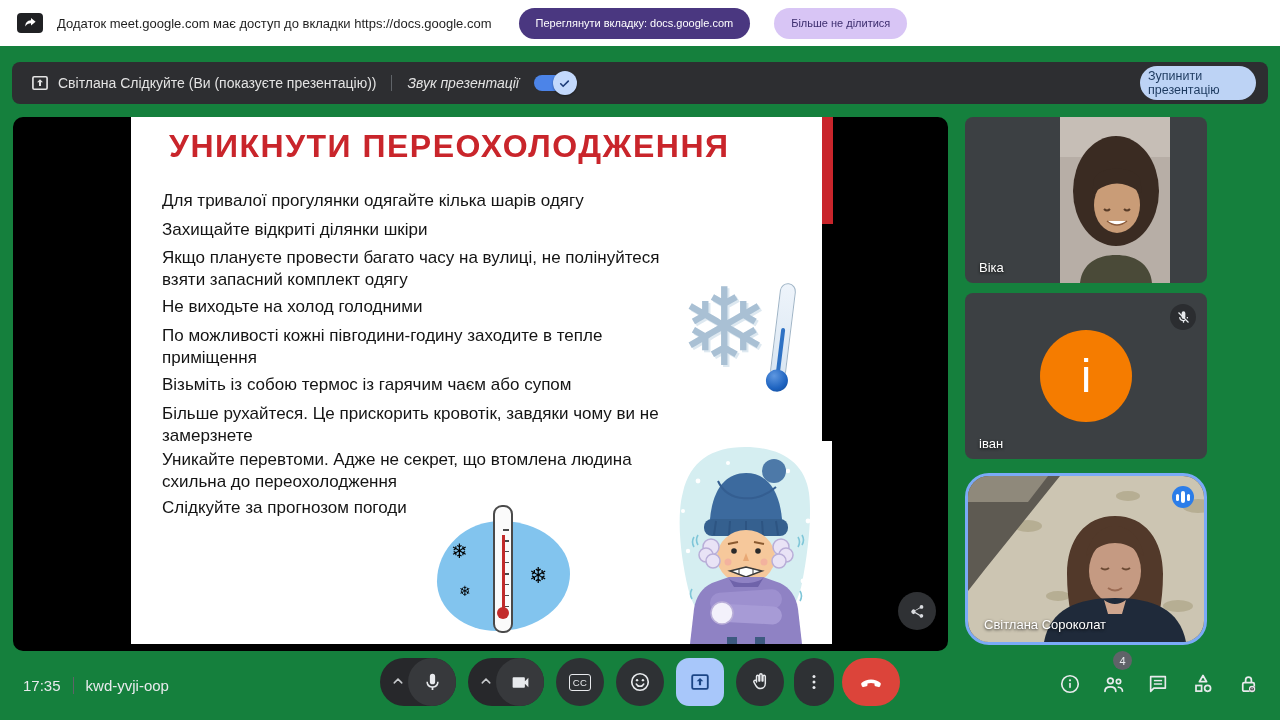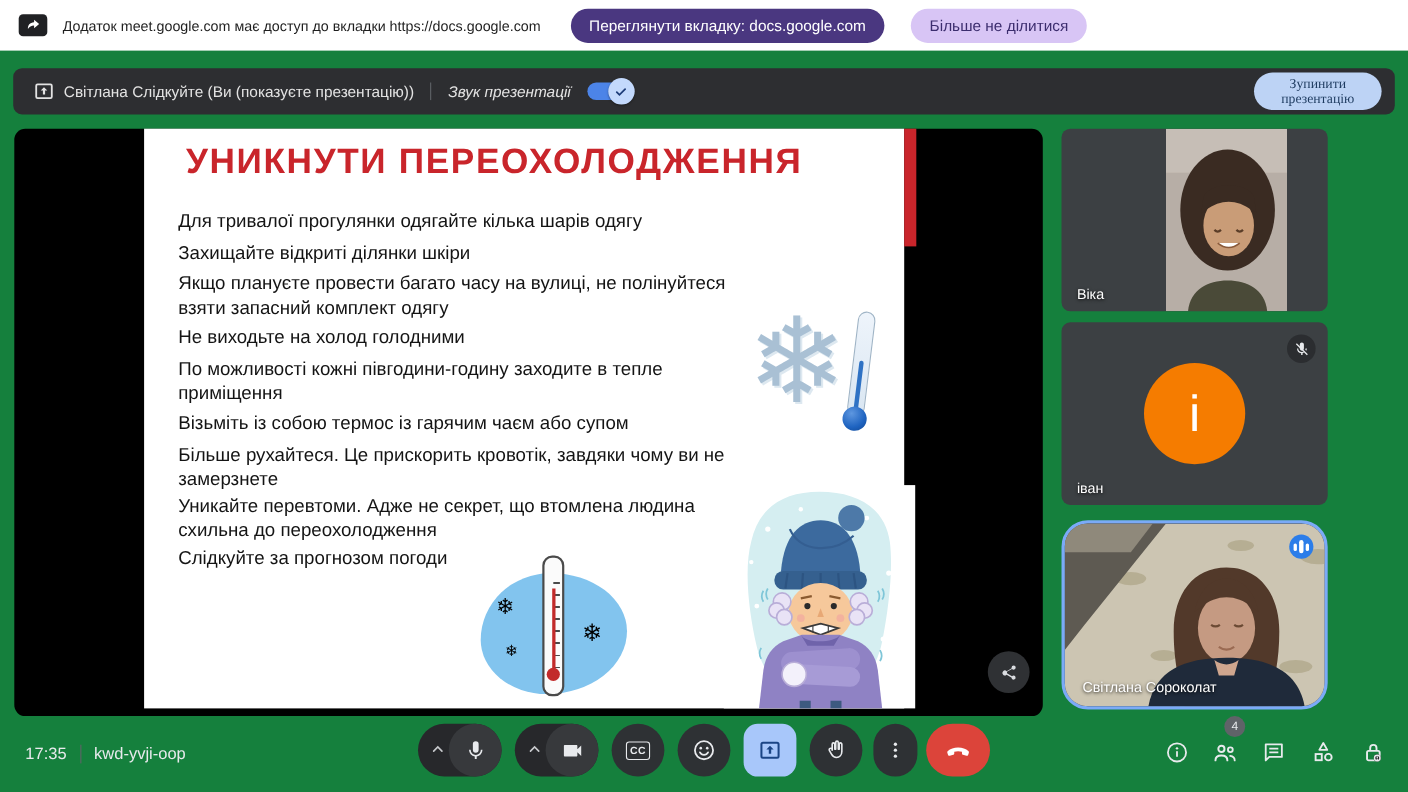--- a/index.html
+++ b/index.html
@@ -8,34 +8,34 @@
     position:relative; width:1280px; height:720px; overflow:hidden;
     background:#15803d; font-family:"Liberation Sans", sans-serif;
     -webkit-font-smoothing:antialiased;
   }
   .abs { position:absolute; }
 
   
   .notif-bar { left:0; top:0; width:1280px; height:46px; background:#ffffff; display:flex; align-items:center; padding-left:17px; }
   .notif-icon { width:26px; height:20px; background:#202124; border-radius:4px; display:flex; align-items:center; justify-content:center; }
   .notif-msg { margin-left:14px; font-size:13px; color:#1f1f1f; }
-  .pill-btn { height:31px; border-radius:16px; border:none; font-size:14px; padding:0 17px; cursor:pointer; font-family:inherit; white-space:nowrap; }
+  .pill-btn { height:31px; border-radius:16px; border:none; font-size:11px; padding:0 17px; cursor:pointer; font-family:inherit; white-space:nowrap; }
   .btn-viewtab { margin-left:27px; background:#4a3780; color:#ffffff; }
   .btn-stopshare { margin-left:24px; background:#d8c5f5; color:#3c2d6e; }
 
   
   .pres-bar { left:12px; top:62px; width:1256px; height:42px; background:#2d2e31; border-radius:8px; display:flex; align-items:center; padding:0 12px; }
   .pres-ico { margin:0 8px 0 6px; display:flex; }
   .pres-name { font-size:14px; color:#e3e3e3; }
   .vdiv { width:1px; height:16px; background:#5f6368; margin:0 15px; }
   .audio-lbl { font-size:14px; color:#e3e3e3;font-style:italic; }
   .toggle { margin-left:15px; position:relative; width:40px; height:20px; cursor:pointer; }
   .toggle .track { position:absolute; left:0; top:2px; width:38px; height:16px; border-radius:9px; background:#4c84e8; }
   .toggle .thumb { position:absolute; right:-3px; top:-2px; width:24px; height:24px; border-radius:50%; background:#c3d9fc; display:flex; align-items:center; justify-content:center; box-shadow:0 1px 2px rgba(0,0,0,.4); }
-  .btn-stoppres { margin-left:auto; width:116px; min-height:32px; border-radius:17px; border:none; background:#bdd3f5; color:#1d3a5f; font-size:12.5px; line-height:14px; padding:3px 8px; text-align:center; cursor:pointer; font-family:Liberation Serif, serif; }
+  .btn-stoppres { margin-left:auto; width:116px; min-height:32px; border-radius:17px; border:none; background:#bdd3f5; color:#1d3a5f; font-size:12.5px; line-height:14px; padding:3px 8px; text-align:left; cursor:pointer; font-family:Liberation Sans, sans-serif; }
 
   
   .stage { left:13px; top:117px; width:935px; height:534px; background:#000; border-radius:10px; }
   .slide { position:absolute; left:118px; top:0; width:691px; height:527px; background:#ffffff; }
   .redbar { position:absolute; left:809px; top:0; width:11px; height:107px; background:#c9252b; }
   .slide-title { position:absolute; left:38px; top:11px; font-size:32px; font-weight:bold; letter-spacing:1.5px; color:#c9252b; white-space:nowrap; }
   .bullet { position:absolute; left:31px; font-size:17px; line-height:22px; color:#141414; white-space:pre-line; }
 
   
   .art-snow { position:absolute; left:548px; top:162px; width:140px; height:125px; }
@@ -70,21 +70,21 @@
   
   .bottom-left { left:23px; top:650px; height:70px; display:flex; align-items:center; }
   .time-txt, .code-txt { font-size:15px; color:#e8eaed; }
   .bl-div { width:1px; height:17px; background:#5f6368; margin:0 12px; }
 
   .ctl { position:absolute; top:658px; height:48px; display:flex; align-items:center; justify-content:center; cursor:pointer; }
   .combo { width:76px; border-radius:24px; background:#27282b; }
   .combo .chev { position:absolute; left:9px; top:14px; }
   .combo .rnd { position:absolute; right:0; top:0; width:48px; height:48px; border-radius:50%; background:#37393c; display:flex; align-items:center; justify-content:center; }
   .circle48 { width:48px; border-radius:50%; background:#2e3134; }
-  .cc-box { border:1.8px solid #e8eaed; border-radius:3px; font-size:9.5px; font-weight:bold; color:#e8eaed; padding:2px 3px; letter-spacing:.5px; }
+  .cc-box { border:1.8px solid #e8eaed; border-radius:3px; font-size:9.5px; font-weight:normal; color:#e8eaed; padding:2px 3px; letter-spacing:.5px; }
   .present-active { width:48px; border-radius:13px; background:#a8c7fa; }
   .more-btn { width:40px; border-radius:20px; background:#2e3134; }
   .end-btn { width:58px; border-radius:24px; background:#dc443a; }
 
   .right-ico { position:absolute; top:671px; width:26px; height:26px; display:flex; align-items:center; justify-content:center; cursor:pointer; }
   .count-badge { position:absolute; left:1113px; top:651px; width:19px; height:19px; border-radius:50%; background:#5f6368; color:#e8eaed; font-size:11px; display:flex; align-items:center; justify-content:center; }
 </style>
 </head>
 <body>
 

